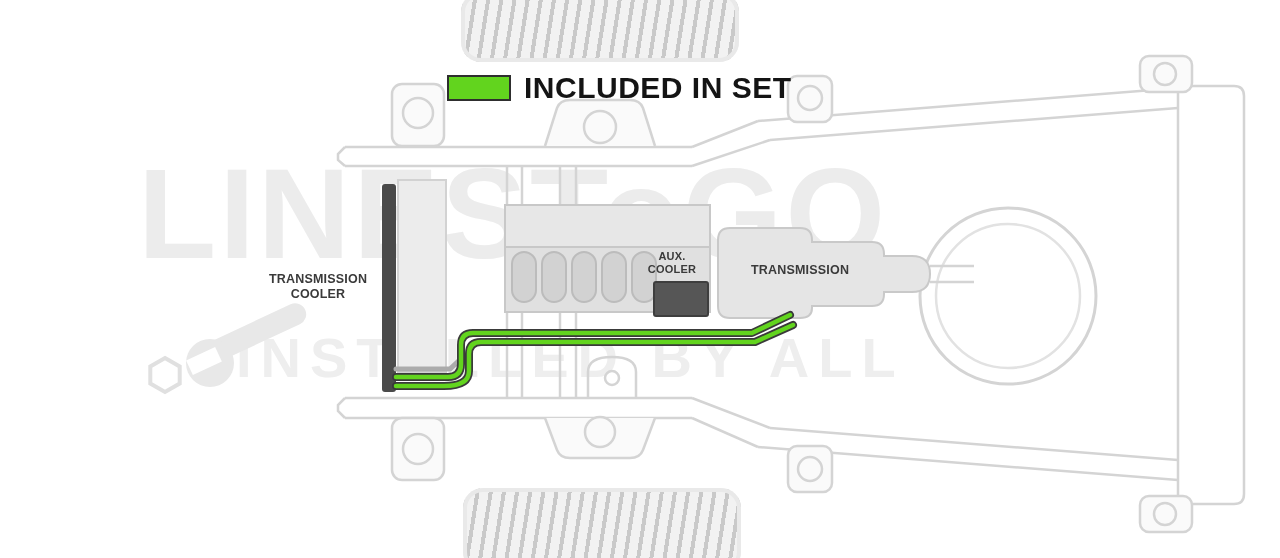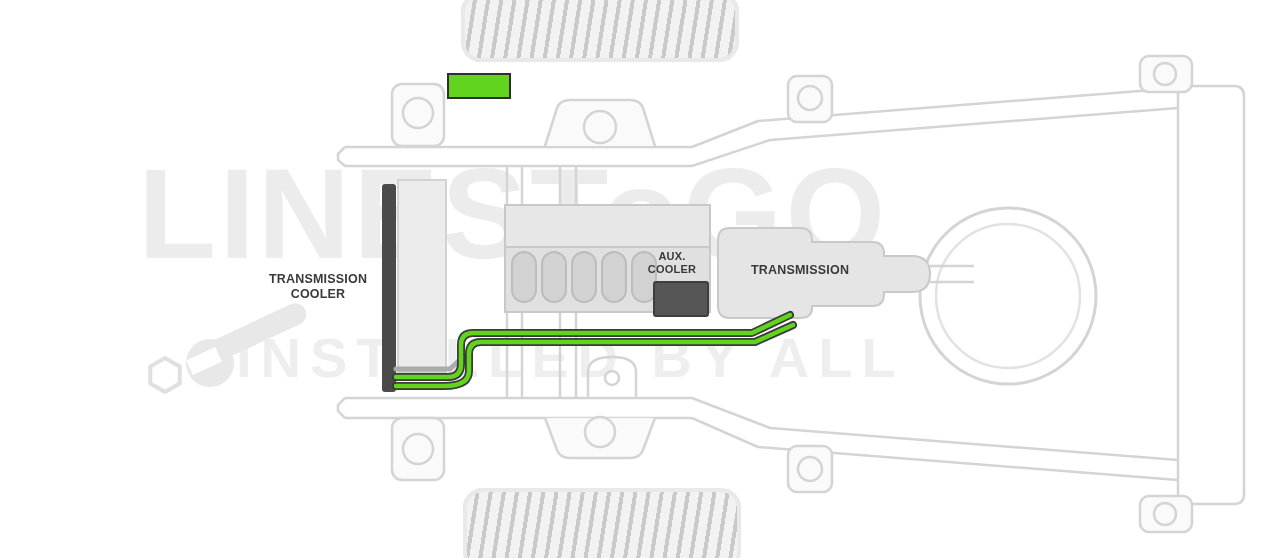--- a/index.html
+++ b/index.html
@@ -149,20 +149,21 @@
       <path stroke-width="8" d="M396,386 H444 Q469,386 469,371 V354 Q469,342 481,342 H755 L793,325" stroke="#3a3a3a"></path>
       <path stroke-width="4.5" d="M396,377 H448 Q461,377 461,364 V345 Q461,333 473,333 H752 L790,315" stroke="#62d41e"></path>
       <path stroke-width="4.5" d="M396,386 H444 Q469,386 469,371 V354 Q469,342 481,342 H755 L793,325" stroke="#62d41e"></path>
     </g>
 
     <rect x="654" y="282" width="54" height="34" rx="2" stroke="#3e3e3e" stroke-width="2" fill="#565656"></rect>
   </svg>
 
   <div class="legend">
     <span class="legend-swatch" style="background-color: rgb(98, 212, 30);"></span>
+    <span class="legend-text">INCLUDED IN SET</span>
   </div>
 
   <div class="lbl lbl-tc">
     <span>TRANSMISSION</span>
     <span>COOLER</span>
   </div>
   <div class="lbl lbl-aux">
     <span>AUX.</span>
     <span>COOLER</span>
   </div>

